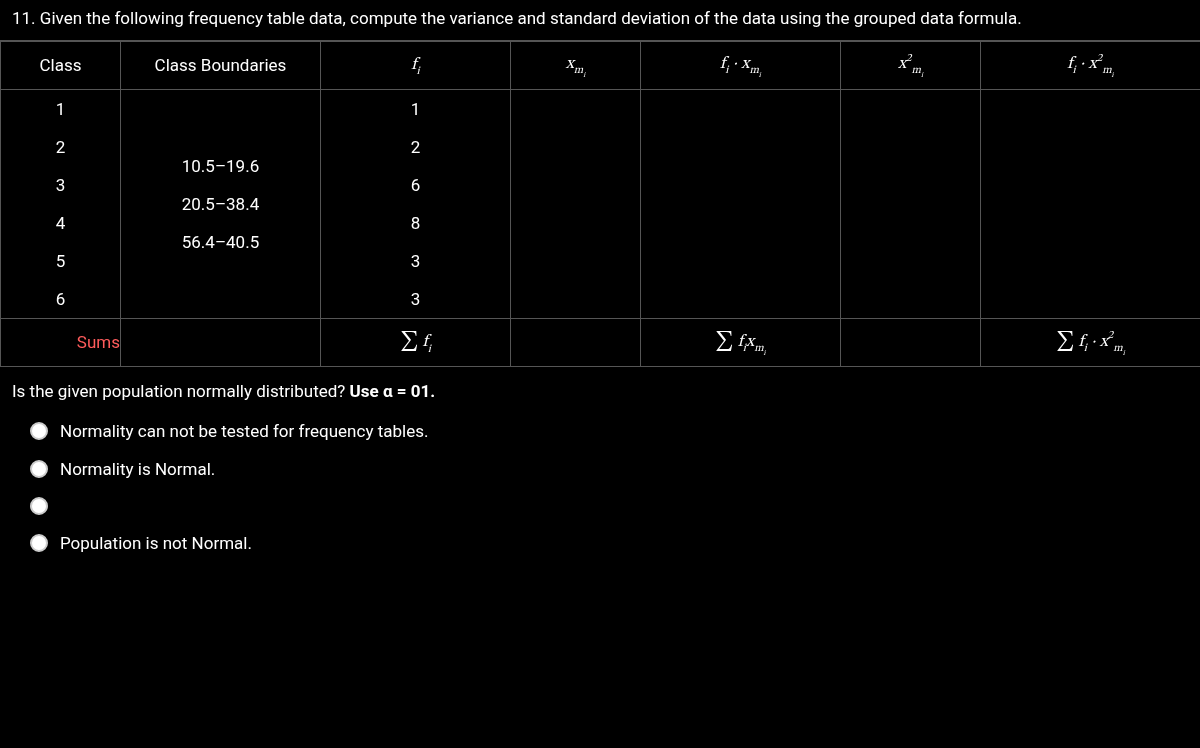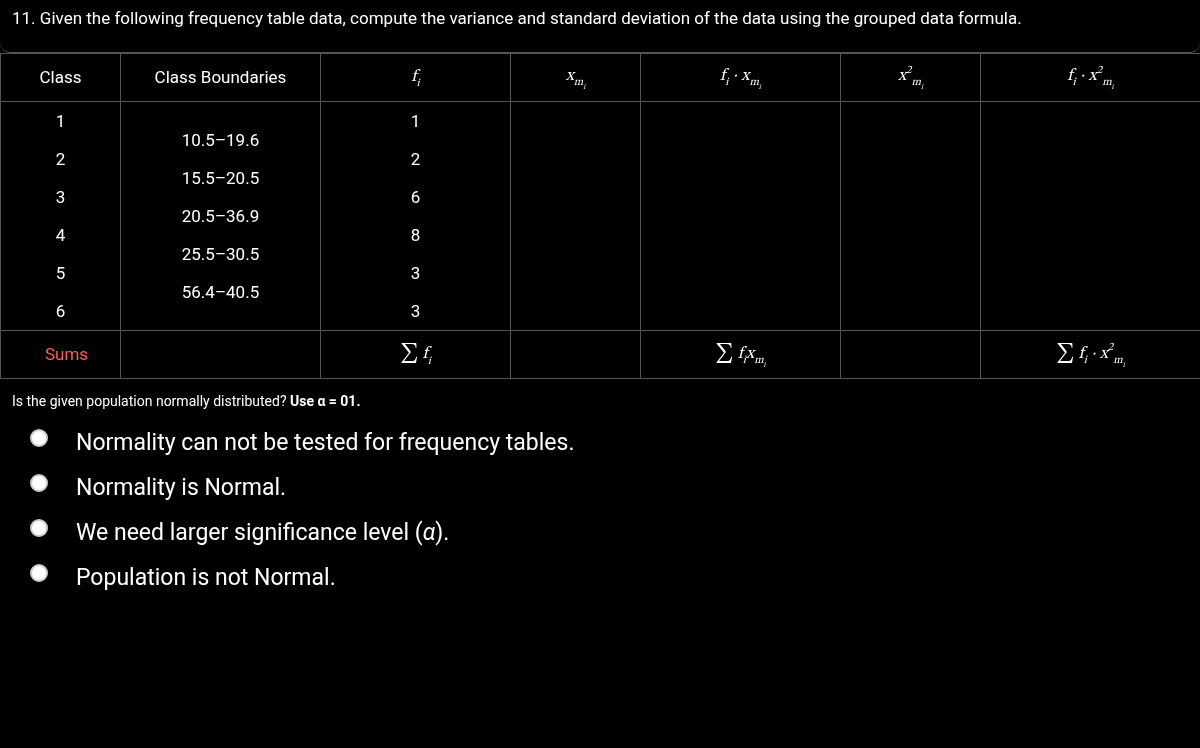--- a/index.html
+++ b/index.html
@@ -5,23 +5,22 @@
   body {
     background: #000;
     color: #fff;
     font-family: -apple-system, BlinkMacSystemFont, "Segoe UI", Roboto, sans-serif;
     margin: 0;
     padding: 0;
     width: 1200px;
     font-size: 17px;
   }
   .question {
-    padding: 8px 12px 24px 12px;
+    padding: 8px 12px 12px 12px;
     border-bottom: 1px solid #555;
-    border-radius: 10px;
   }
   .table-wrap {
     padding: 0;
   }
   table {
     border-collapse: collapse;
     width: 100%;
     table-layout: fixed;
   }
   th, td {
@@ -46,21 +45,21 @@
     top: 0.1em;
   }
   .sup {
     font-size: 0.65em;
     vertical-align: super;
     position: relative;
     top: -0.05em;
   }
   .sums-label {
     color: #ff5c5c;
-    text-align: center;
+    text-align: right;
     padding-left: 12px;
   }
   .inner-row td {
     border: none;
     padding: 8px;
   }
   .rows-block td {
     padding: 0;
     border-top: 1px solid #555;
     border-bottom: 1px solid #555;
@@ -69,31 +68,31 @@
     width: 100%;
     border-collapse: collapse;
   }
   .inner-table td {
     border: none;
     padding: 9px 8px;
     font-size: 17px;
   }
   .prompt {
     padding: 14px 12px 20px 12px;
-    font-size: 14px;
+    font-size: 17px;
   }
   .options {
     padding: 0 12px 12px 30px;
   }
   .option {
     display: flex;
-    align-items: flex-start;
-    gap: 28px;
+    align-items: center;
+    gap: 12px;
     margin-bottom: 18px;
-    font-size: 23px;
+    font-size: 17px;
     cursor: pointer;
   }
   .radio {
     width: 14px;
     height: 14px;
     border-radius: 50%;
     border: 2px solid #ccc;
     background: #fff;
     flex-shrink: 0;
   }
@@ -169,27 +168,21 @@
       </tbody>
             </table>
     </td>
     <td>
       <table class="inner-table">
         <tbody>
                 <tr class="inner-row">
                   <td>10.5–19.6</td>
                 </tr>
         <tr class="inner-row">
-                  <td>15.5–20.5</td>
-                </tr>
-        <tr class="inner-row">
-                  <td>20.5–36.9</td>
-                </tr>
-        <tr class="inner-row">
-                  <td>25.5–30.5</td>
+                  <td>20.5–38.4</td>
                 </tr>
         <tr class="inner-row">
                   <td>56.4–40.5</td>
                 </tr>
       </tbody>
             </table>
     </td>
     <td>
       <table class="inner-table">
         <tbody>
@@ -247,19 +240,18 @@
   <div class="option">
     <div class="radio"></div>
     <span>Normality can not be tested for frequency tables.</span>
   </div>
   <div class="option">
     <div class="radio"></div>
     <span>Normality is Normal.</span>
   </div>
   <div class="option">
     <div class="radio"></div>
-    <span>We need larger significance level (<span class="italic">α</span>).</span>
   </div>
   <div class="option" style="margin-bottom:8px">
     <div class="radio"></div>
     <span>Population is not Normal.</span>
   </div>
 </div>
 
 </body></html>

